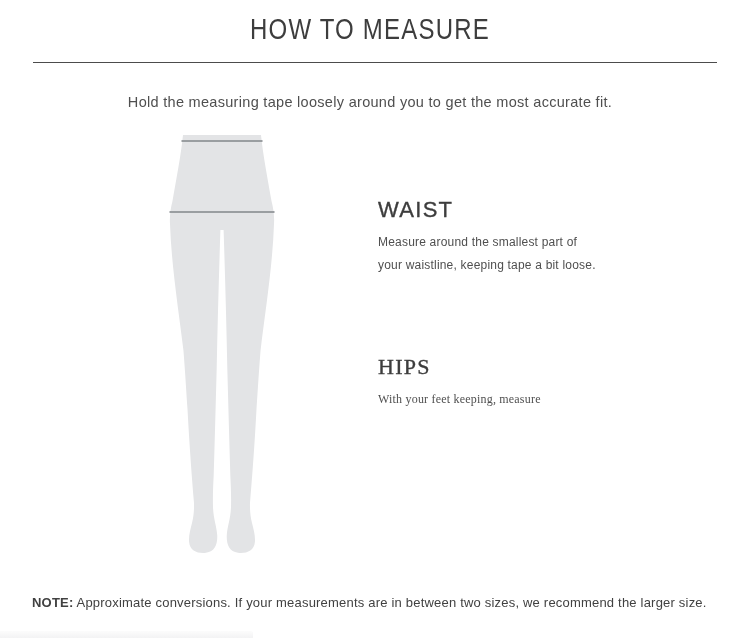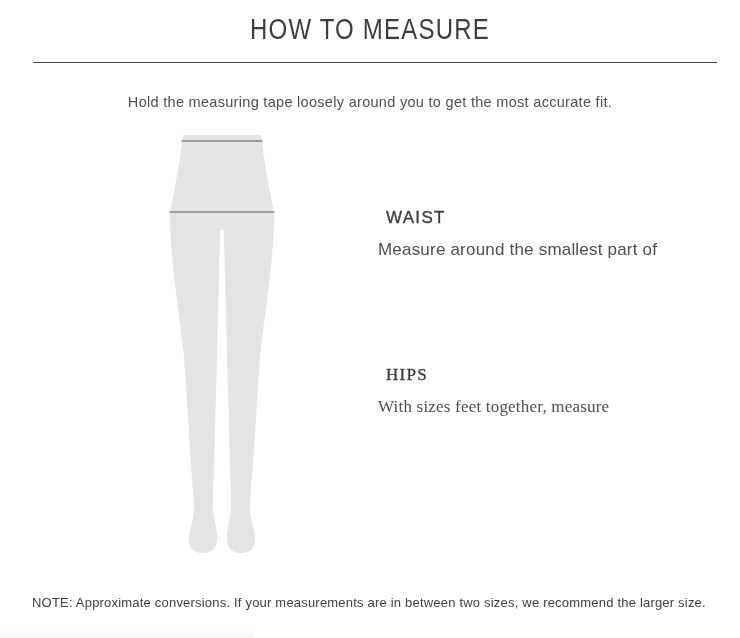--- a/index.html
+++ b/index.html
@@ -38,34 +38,34 @@
     text-align:center;font-size:14.5px;line-height:20px;
     letter-spacing:0.3px;color:var(--body_text);white-space:nowrap;
   }
   .figure-wrap{
     position:absolute;left:167px;top:133px;width:110px;height:425px;
   }
   .measure-section{position:absolute;left:378px;width:330px;}
   .section-waist{top:200px;}
   .section-hips{top:357px;font-family:Liberation Serif, serif;}
   .measure-section h3{
-    margin:8px;font-size:17px;line-height:20px;font-weight:500;
+    margin:0;font-size:22px;line-height:20px;font-weight:500;
     letter-spacing:1.3px;color:var(--heading_text);
     -webkit-text-stroke:0.35px currentColor;
   }
   .measure-section .body{
-    margin-top:11px;font-size:17px;line-height:22.5px;
+    margin-top:11px;font-size:12px;line-height:22.5px;
     letter-spacing:0.2px;color:var(--body_text);
   }
   .note{
     position:absolute;left:32px;top:594px;
     font-size:13px;line-height:17px;letter-spacing:0.2px;
     color:var(--note_text);white-space:nowrap;
   }
-  .note .note-label{font-weight:400;}
+  .note .note-label{font-weight:700;}
   .partial-band{
     position:absolute;left:0;top:631px;width:253px;height:7px;
     background:linear-gradient(180deg,#fcfcfc 0%,var(--partial_band) 100%);
     border-top-right-radius:2px;
   }
 </style>
 </head>
 <body>
 
 <div class="stage">
@@ -110,27 +110,28 @@
            C 9 48, 14 22, 16 2 Z"></path>
       <line x1="14.5" y1="8" x2="95.5" y2="8" stroke="var(--tape_line)" stroke-width="2.2"></line>
       <line x1="2.5" y1="79" x2="107.5" y2="79" stroke="var(--tape_line)" stroke-width="2.2"></line>
     </svg>
   </div>
 
   <div class="measure-section section-waist">
     <h3>WAIST</h3>
     <div class="body">
       <div class="line">Measure around the smallest part of</div>
+      <div class="line">your waistline, keeping tape a bit loose.</div>
     </div>
   </div>
 
   <div class="measure-section section-hips">
     <h3>HIPS</h3>
     <div class="body">
-      <div class="line">With sizes feet together, measure</div>
+      <div class="line">With your feet keeping, measure</div>
     </div>
   </div>
 
   <div class="note"><span class="note-label">NOTE:</span><span> Approximate conversions. If your measurements are in between two sizes, we recommend the larger size.</span></div>
 
   <div class="partial-band"></div>
 
 </div>
 
 </body></html>

